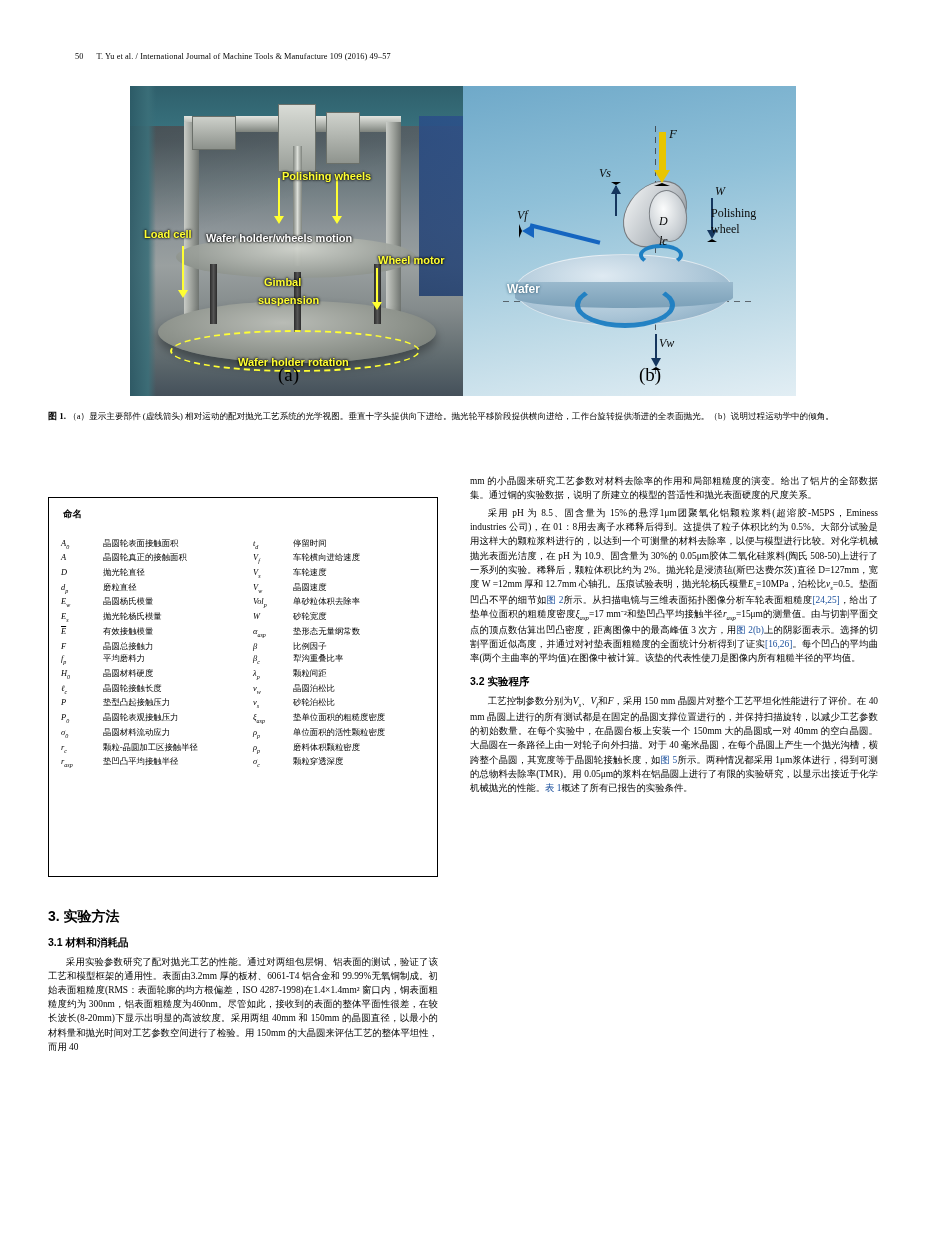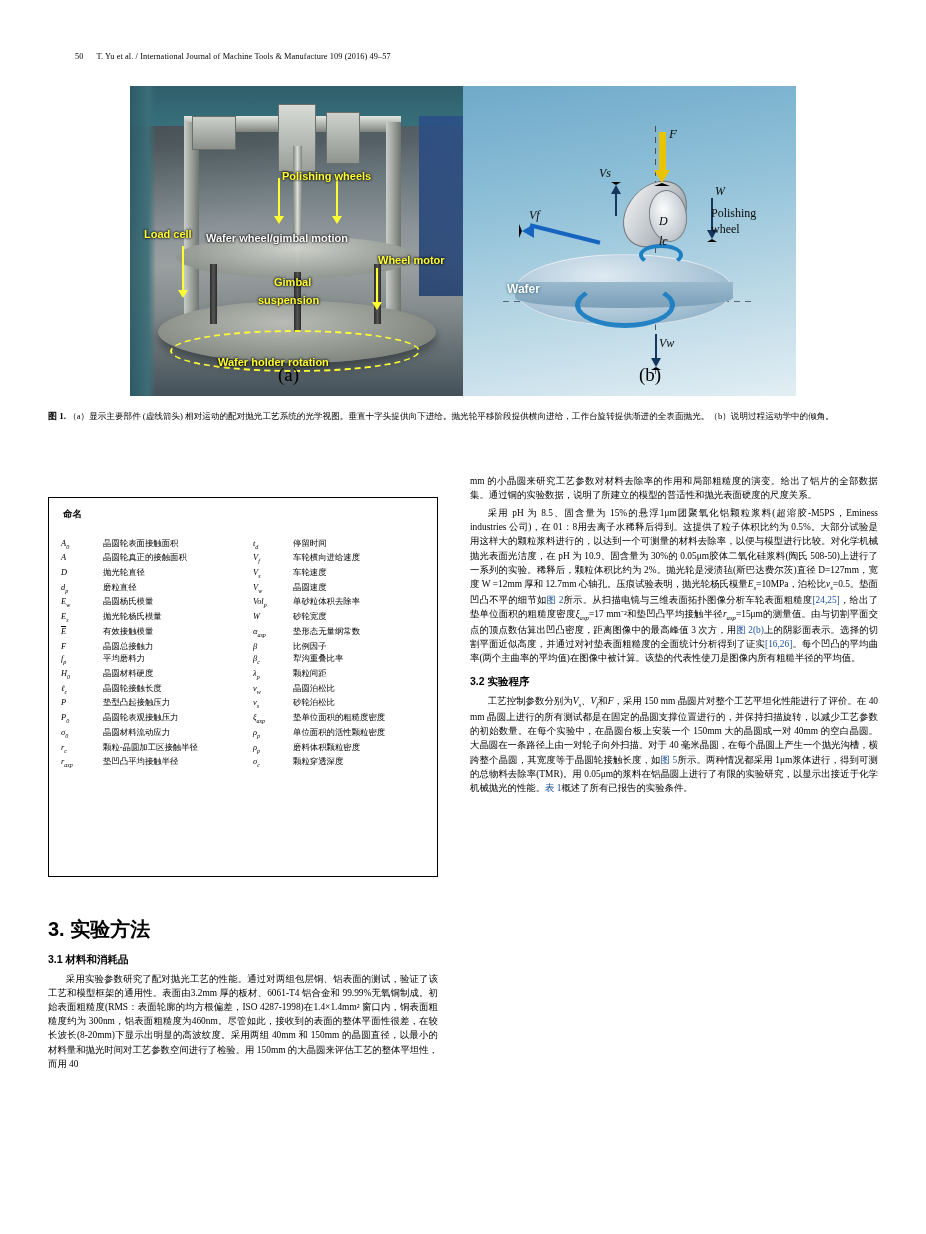--- a/index.html
+++ b/index.html
@@ -148,22 +148,22 @@
   td.sym2 { width:40px; font-style:italic; white-space:nowrap; }
   td.def2 { }
   .ital { font-style:italic; }
   .sub { font-size:.72em; vertical-align:sub; font-style:italic; }
   .ovl { text-decoration:overline; }
 
   
   .col-left { position:absolute; left:48px; top:900px; width:390px; }
   .col-right { position:absolute; left:470px; top:474px; width:408px; }
 
-  h2.sec { font-family:"Liberation Sans",sans-serif; font-size:20px; font-weight:bold;
-           margin:16px 0 9px 0; }
+  h2.sec { font-family:"Liberation Sans",sans-serif; font-size:14px; font-weight:bold;
+           margin:8px 0 9px 0; }
   h3.sub-h { font-family:"Liberation Sans",sans-serif; font-size:10.5px; font-weight:bold;
            margin:10px 0 5px 0; }
   p.body {
     font-size:9.4px; line-height:1.5; text-align:justify; margin:0 0 4px 0; text-indent:1.9em;
   }
   p.body.noind { text-indent:0; }
   .lnk { color:#1a4f9c; }
   .col-right p.body:first-of-type { text-indent:0; }
 </style>
 </head>
@@ -201,24 +201,24 @@
       <div class="arrow" style="left:144px;top:130px;width:0;height:0;border-left:5px solid transparent;border-right:5px solid transparent;border-top:8px solid #ffff33;background:transparent;"></div>
       <div class="arrow" style="left:206px;top:92px;width:2px;height:40px;"></div>
       <div class="arrow" style="left:202px;top:130px;width:0;height:0;border-left:5px solid transparent;border-right:5px solid transparent;border-top:8px solid #ffff33;background:transparent;"></div>
       <div class="arrow" style="left:246px;top:182px;width:2px;height:36px;"></div>
       <div class="arrow" style="left:242px;top:216px;width:0;height:0;border-left:5px solid transparent;border-right:5px solid transparent;border-top:8px solid #ffff33;background:transparent;"></div>
       <div class="arrow" style="left:40px;top:244px;width:250px;height:42px;background:transparent;border:2px dashed #ffff33;border-radius:50%;"></div>
 
       <div class="ann" style="left:14px;top:134px;">Load cell</div>
       <div class="ann" style="left:152px;top:76px;">Polishing wheels</div>
       <div class="ann" style="left:248px;top:160px;">Wheel motor</div>
-      <div class="ann white" style="left:76px;top:138px;">Wafer wheel/gimbal motion</div>
-      <div class="ann" style="left:144px;top:182px;">Gimbal</div>
+      <div class="ann white" style="left:76px;top:138px;">Wafer holder/wheels motion</div>
+      <div class="ann" style="left:134px;top:182px;">Gimbal</div>
       <div class="ann" style="left:128px;top:200px;">suspension</div>
-      <div class="ann" style="left:88px;top:262px;">Wafer holder rotation</div>
+      <div class="ann" style="left:108px;top:262px;">Wafer holder rotation</div>
       <div class="subcap" style="left:148px;top:278px;">(a)</div>
     </div>
 
     <div class="schematic">
       <div class="sch-axis-v"></div>
       <div class="sch-axis-h"></div>
 
       <div class="sch-wafer"></div>
       <div class="sch-wafer-side"></div>
       <div class="sch-rot"></div>
@@ -235,21 +235,21 @@
       <div class="sch-label" style="left:252px;top:98px;">W</div>
 
       <div class="vec-line" style="left:152px;top:100px;width:2px;height:30px;background:#15365e;"></div>
       <div class="vec-head" style="left:148px;top:96px;border-left:5px solid transparent;border-right:5px solid transparent;border-bottom:9px solid #15365e;"></div>
       <div class="sch-label" style="left:136px;top:80px;">
         <span>Vs</span>
       </div>
 
       <div class="vec-line" style="left:66px;top:146px;width:72px;height:4px;background:#1565c0;transform:rotate(14deg);"></div>
       <div class="vec-head" style="left:56px;top:138px;border-top:7px solid transparent;border-bottom:7px solid transparent;border-right:12px solid #1565c0;"></div>
-      <div class="sch-label" style="left:66px;top:122px;">
+      <div class="sch-label" style="left:54px;top:122px;">
         <span>Vf</span>
       </div>
 
       <div class="vec-line" style="left:192px;top:248px;width:2px;height:26px;background:#15365e;"></div>
       <div class="vec-head" style="left:188px;top:272px;border-left:5px solid transparent;border-right:5px solid transparent;border-top:9px solid #15365e;"></div>
       <div class="sch-label" style="left:196px;top:250px;">
         <span>Vw</span>
       </div>
 
       <div class="sch-label" style="left:196px;top:128px;">D</div>

